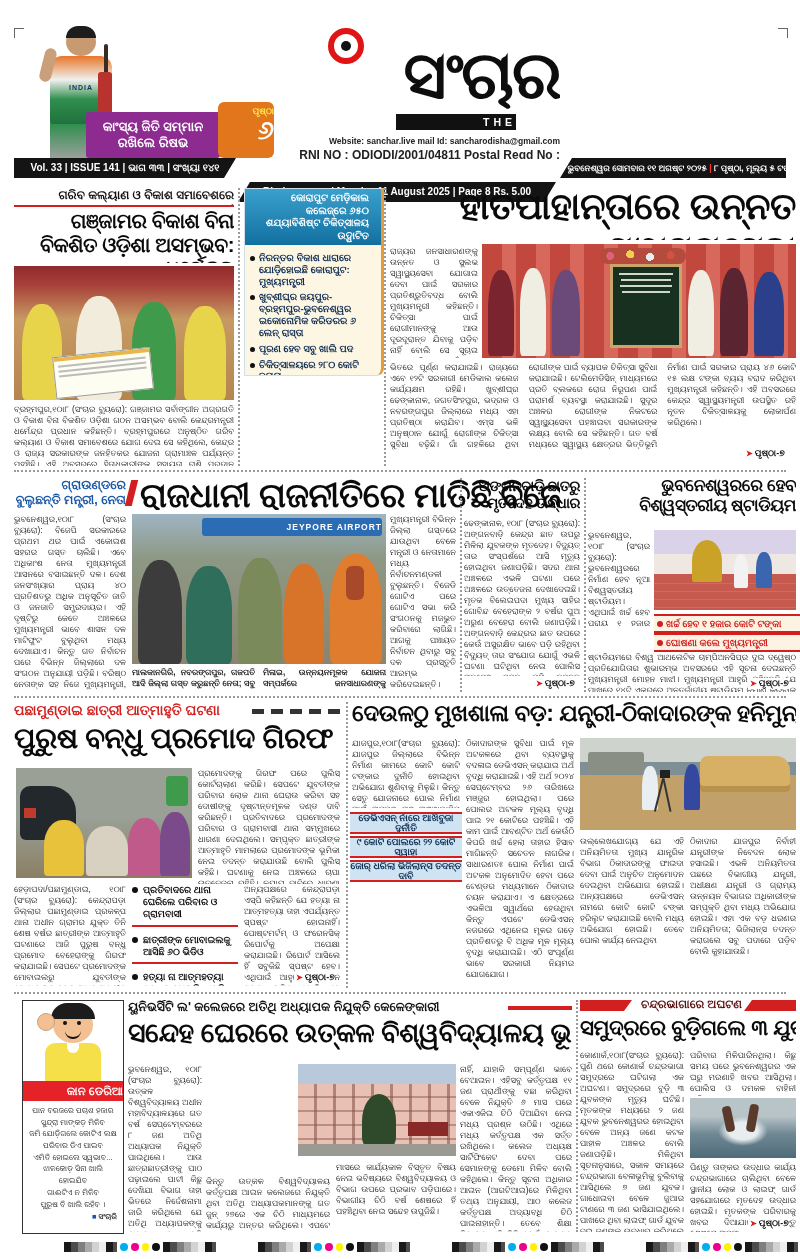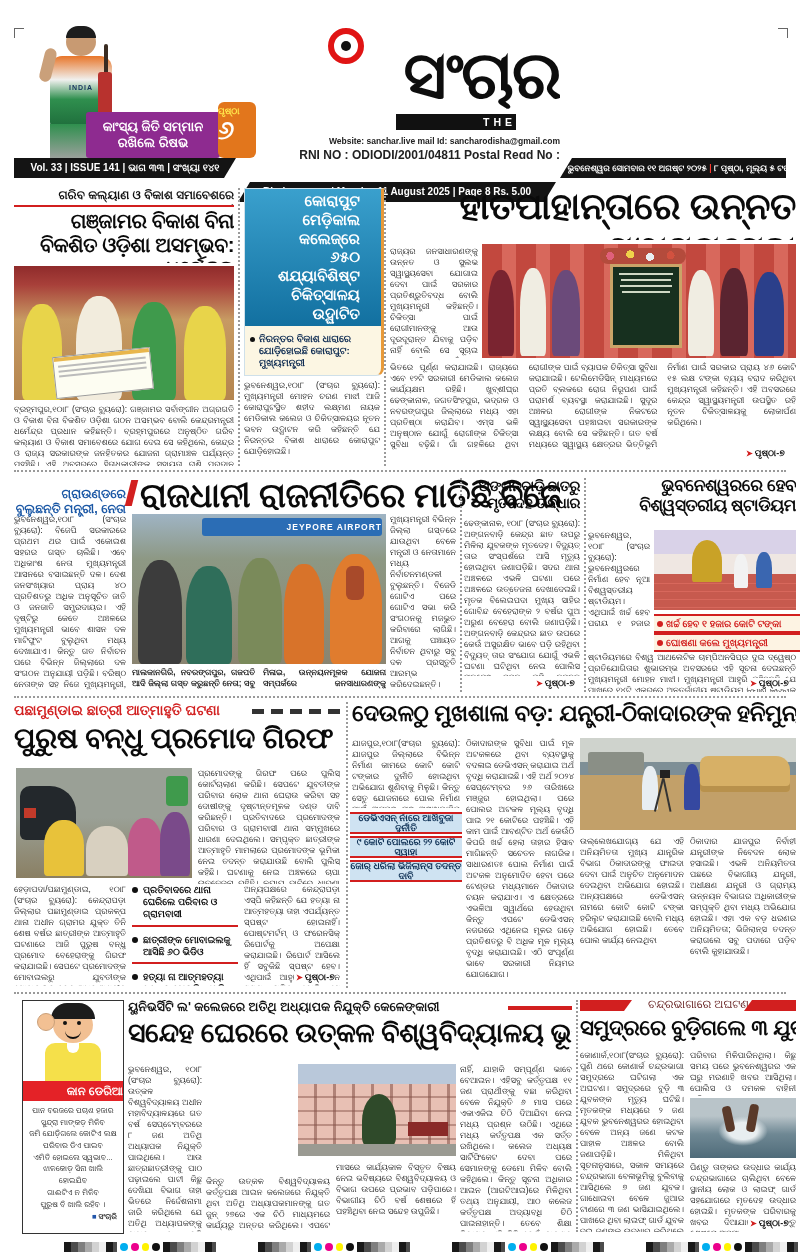--- a/index.html
+++ b/index.html
@@ -43,21 +43,21 @@
       <div style="margin-top:28px;text-align:center;font-size:7px;font-weight:bold;color:#14325c;letter-spacing:1px;">INDIA</div>
     </div>
     <div class="abs" style="left:4px;top:22px;width:12px;height:34px;background:#caa07a;border-radius:6px;transform:rotate(14deg);"></div>
     <div class="abs" style="left:66px;top:18px;width:4px;height:106px;background:#3a2c22;border-radius:2px;"></div>
     <div class="abs" style="left:60px;top:46px;width:14px;height:44px;background:#b8322e;border-radius:3px;"></div>
     <div class="abs" style="left:12px;top:98px;width:62px;height:34px;background:linear-gradient(180deg,#2f8f4e,#9aa09b);"></div>
   </div>
   <div class="abs" style="left:86px;top:112px;width:134px;height:46px;background:#8e2b90;border-radius:3px;display:flex;align-items:center;justify-content:center;">
     <div style="color:#fff;font-weight:bold;font-size:13px;text-align:center;line-height:1.25;">କାଂସ୍ୟ ଜିତି ସମ୍ମାନ ରଖିଲେ ରିଷଭ</div>
   </div>
-  <div class="abs" style="left:218px;top:102px;width:38px;height:56px;background:#e2761c;border-radius:6px;text-align:left;">
+  <div class="abs" style="left:218px;top:102px;width:56px;height:56px;background:#e2761c;border-radius:6px;text-align:right;">
     <div style="color:#ffe84d;font-size:9px;font-weight:bold;margin-top:4px;">ପୃଷ୍ଠା</div>
     <div style="color:#fff;font-size:26px;font-weight:bold;line-height:1;">୬</div>
   </div>
 
   <div class="abs ctr" style="left:240px;top:28px;width:320px;height:94px;font-size:66px;font-weight:900;color:#0d0d0d;letter-spacing:-2px;line-height:94px;">ସଂଚାର</div>
   <div class="abs" style="left:328px;top:28px;width:24px;height:24px;border:6px solid #e01414;border-radius:50%;background:#fff;">
     <div style="width:10px;height:10px;background:#111;border-radius:50%;margin:7px auto;"></div>
   </div>
   <div class="abs ctr" style="left:396px;top:114px;width:120px;height:16px;background:#111;color:#fff;font-size:10.5px;font-weight:bold;letter-spacing:4px;line-height:16px;">THE SANCHAR</div>
   <div class="abs ctr" style="left:250px;top:136px;width:310px;height:11px;font-size:8.5px;font-weight:bold;color:#222;">Website: sanchar.live    mail Id: sancharodisha@gmail.com</div>
@@ -84,21 +84,21 @@
       <div style="margin:4px 4px 0;height:2px;background:#bbb;"></div>
       <div style="margin:3px 4px 0;height:2px;background:#bbb;"></div>
       <div style="margin:3px 4px 0;height:2px;background:#bbb;"></div>
     </div>
   </div>
   <div class="abs bt" style="left:14px;top:404px;width:220px;height:62px;">ବ୍ରହ୍ମପୁର,୧୦ା୮ (ସଂଚାର ବ୍ୟୁରୋ): ଗଞ୍ଜାମର ସର୍ବାଙ୍ଗୀନ ଅଗ୍ରଗତି ଓ ବିକାଶ ବିନା ବିକଶିତ ଓଡ଼ିଶା ଗଠନ ଅସମ୍ଭବ ବୋଲି କେନ୍ଦ୍ରମନ୍ତ୍ରୀ ଧର୍ମେନ୍ଦ୍ର ପ୍ରଧାନ କହିଛନ୍ତି। ବ୍ରହ୍ମପୁରରେ ଅନୁଷ୍ଠିତ ଗରିବ କଲ୍ୟାଣ ଓ ବିକାଶ ସମାବେଶରେ ଯୋଗ ଦେଇ ସେ କହିଥିଲେ, କେନ୍ଦ୍ର ଓ ରାଜ୍ୟ ସରକାରଙ୍କ ଜନହିତକର ଯୋଜନା ଗ୍ରାମାଞ୍ଚଳ ପର୍ଯ୍ୟନ୍ତ ପହଞ୍ଚିଛି। ଏହି ଅବସରରେ ହିତାଧିକାରୀଙ୍କୁ ସହାୟତା ରାଶି ପ୍ରଦାନ କରାଯାଇଥିଲା। ସମାବେଶରେ ବହୁ ନେତା, ଜନପ୍ରତିନିଧି ଓ ହଜାର ହଜାର ଲୋକ ଉପସ୍ଥିତ ଥିଲେ।</div>
 
   <div class="abs vdot" style="left:238px;top:188px;height:278px;"></div>
 
   <div class="abs" style="left:244px;top:188px;width:136px;height:186px;background:#fcf6e3;border:1px solid #cfe0ea;border-right:3px solid #e89a3a;border-radius:0 0 8px 0;">
-    <div class="ctr" style="background:linear-gradient(180deg,#3aa0cd,#1270a0);color:#fff;font-weight:bold;font-size:15px;line-height:1.25;padding:3px 21px;">କୋରାପୁଟ ମେଡ଼ିକାଲ କଲେଜ୍‌ରେ ୬୫୦ ଶଯ୍ୟାବିଶିଷ୍ଟ ଚିକିତ୍ସାଳୟ ଉଦ୍ଘାଟିତ</div>
+    <div class="ctr" style="background:linear-gradient(180deg,#3aa0cd,#1270a0);color:#fff;font-weight:bold;font-size:10px;line-height:1.25;padding:3px 12px;">କୋରାପୁଟ ମେଡ଼ିକାଲ କଲେଜ୍‌ରେ ୬୫୦ ଶଯ୍ୟାବିଶିଷ୍ଟ ଚିକିତ୍ସାଳୟ ଉଦ୍ଘାଟିତ</div>
     <div style="padding:3px 5px;">
       <div class="kb">
           <div class="dot"></div>
           <div>ନିରନ୍ତର ବିକାଶ ଧାରାରେ ଯୋଡ଼ିହୋଇଛି କୋରାପୁଟ: ମୁଖ୍ୟମନ୍ତ୍ରୀ</div>
         </div>
       <div class="kb">
           <div class="dot"></div>
           <div>ଖୁବ୍‌ଶୀଘ୍ର ଜୟପୁର-ବ୍ରହ୍ମପୁର-ଭୁବନେଶ୍ୱର ଇକୋନୋମିକ କରିଡରର ୬ ଲେନ୍ ରାସ୍ତା</div>
         </div>
       <div class="kb">
@@ -107,21 +107,20 @@
         </div>
       <div class="kb">
           <div class="dot"></div>
           <div>ଚିକିତ୍ସାଳୟରେ ୨୮୦ କୋଟି ବ୍ୟୟ</div>
         </div>
       <div class="kb">
           <div>ହଇରାଣ ହେବେନି କୋରାପୁଟବାସୀ</div>
         </div>
     </div>
   </div>
-  <div class="abs bt" style="left:244px;top:380px;width:136px;height:86px;">ଭୁବନେଶ୍ୱର,୧୦ା୮ (ସଂଚାର ବ୍ୟୁରୋ): ମୁଖ୍ୟମନ୍ତ୍ରୀ ମୋହନ ଚରଣ ମାଝୀ ଆଜି କୋରାପୁଟସ୍ଥିତ ଶହୀଦ ଲକ୍ଷ୍ମଣ ନାୟକ ମେଡିକାଲ କଲେଜ ଓ ଚିକିତ୍ସାଳୟର ନୂତନ ଭବନ ଉଦ୍ଘାଟନ କରି କହିଛନ୍ତି ଯେ ନିରନ୍ତର ବିକାଶ ଧାରାରେ କୋରାପୁଟ ଯୋଡ଼ିହୋଇଛି।</div>
 
   <div class="abs vdot" style="left:384px;top:188px;height:278px;"></div>
 
   <div class="abs ctr hl" style="left:390px;top:186px;width:406px;height:54px;font-size:37px;">ହାତପାହାନ୍ତାରେ ଉନ୍ନତ ସ୍ୱାସ୍ଥ୍ୟସେବା</div>
   <div class="abs bt" style="left:390px;top:246px;width:88px;height:112px;">ରାଜ୍ୟର ଜନସାଧାରଣଙ୍କୁ ଉନ୍ନତ ଓ ସୁଲଭ ସ୍ୱାସ୍ଥ୍ୟସେବା ଯୋଗାଇ ଦେବା ପାଇଁ ସରକାର ପ୍ରତିଶ୍ରୁତିବଦ୍ଧ ବୋଲି ମୁଖ୍ୟମନ୍ତ୍ରୀ କହିଛନ୍ତି। ଚିକିତ୍ସା ପାଇଁ ରୋଗୀମାନଙ୍କୁ ଆଉ ଦୂରଦୂରାନ୍ତ ଯିବାକୁ ପଡ଼ିବ ନାହିଁ ବୋଲି ସେ ସୂଚାଇ ଦେଇଛନ୍ତି। ଏଥିପାଇଁ ଆମ ସରକାର ବ୍ୟବସ୍ଥା କରୁଛନ୍ତି।</div>
   <div class="abs photo" style="left:482px;top:244px;width:314px;height:114px;background:repeating-linear-gradient(90deg,#c2483e 0 20px,#d8685c 20px 34px);">
     <div class="abs" style="left:118px;top:4px;width:86px;height:16px;background:radial-gradient(circle at 12% 50%,#e0607a 0 4px,transparent 4px),radial-gradient(circle at 35% 40%,#efd24a 0 4px,transparent 4px),radial-gradient(circle at 58% 55%,#e8eef0 0 4px,transparent 4px),radial-gradient(circle at 82% 45%,#d2513f 0 4px,transparent 4px),#b44b3c;border-radius:8px;"></div>
     <div class="abs" style="left:128px;top:20px;width:66px;height:78px;background:#17301f;border:3px solid #caa468;">
       <div style="margin:6px 6px 0;height:2px;background:#cfd8c4;"></div>
         <div style="margin:4px 8px 0;height:2px;background:#cfd8c4;"></div>
@@ -133,21 +132,21 @@
     <div class="figure" style="left:70px;top:26px;width:28px;height:86px;background:#6b4a7a;"></div>
     <div class="figure" style="left:206px;top:26px;width:26px;height:86px;background:#f0ede2;"></div>
     <div class="figure" style="left:238px;top:24px;width:28px;height:88px;background:#5a2430;"></div>
     <div class="figure" style="left:272px;top:28px;width:30px;height:84px;background:#2b3f8a;"></div>
   </div>
   <div class="abs bt" style="left:390px;top:362px;width:406px;height:98px;columns:3;column-gap:10px;">ଭିତରେ ପୂର୍ଣ୍ଣ କରାଯାଇଛି। ରାଜ୍ୟରେ ଏବେ ୧୨ଟି ସରକାରୀ ମେଡିକାଲ କଲେଜ କାର୍ଯ୍ୟକ୍ଷମ ରହିଛି। ଖୁବ୍‌ଶୀଘ୍ର ଢେଙ୍କାନାଳ, ଜଗତସିଂହପୁର, ଭଦ୍ରକ ଓ ନବରଙ୍ଗପୁର ଜିଲ୍ଲାରେ ମଧ୍ୟ ଏହା ପ୍ରତିଷ୍ଠା କରାଯିବ। ଏମ୍ସ ଭଳି ଅନୁଷ୍ଠାନ ଯୋଗୁଁ ରୋଗୀଙ୍କ ଚିକିତ୍ସା ସୁବିଧା ବଢ଼ିଛି। ଗାଁ ଗହଳିରେ ଥିବା ରୋଗୀଙ୍କ ପାଇଁ ବ୍ୟାପକ ଚିକିତ୍ସା ସୁବିଧା କରାଯାଇଛି। ଟେଲିମେଡିସିନ୍ ମାଧ୍ୟମରେ ପ୍ରତି ବ୍ଲକରେ ରୋଗ ନିରୂପଣ ପାଇଁ ପରାମର୍ଶ ବ୍ୟବସ୍ଥା କରାଯାଇଛି। ସୁଦୂର ଅଞ୍ଚଳର ରୋଗୀଙ୍କ ନିକଟରେ ସ୍ୱାସ୍ଥ୍ୟସେବା ପହଞ୍ଚାଇବା ସରକାରଙ୍କ ଲକ୍ଷ୍ୟ ବୋଲି ସେ କହିଛନ୍ତି। ଗତ ବର୍ଷ ମଧ୍ୟରେ ସ୍ୱାସ୍ଥ୍ୟ କ୍ଷେତ୍ରର ଭିତ୍ତିଭୂମି ନିର୍ମାଣ ପାଇଁ ସରକାର ପ୍ରାୟ ୪୬ କୋଟି ୧୫ ଲକ୍ଷ ଟଙ୍କା ବ୍ୟୟ ବରାଦ କରିଥିବା ମୁଖ୍ୟମନ୍ତ୍ରୀ କହିଛନ୍ତି। ଏହି ଅବସରରେ କେନ୍ଦ୍ର ସ୍ୱାସ୍ଥ୍ୟମନ୍ତ୍ରୀ ଉପସ୍ଥିତ ରହି ନୂତନ ଚିକିତ୍ସାଳୟକୁ ଲୋକାର୍ପଣ କରିଥିଲେ।</div>
   <div class="abs pref" style="left:744px;top:448px;"><span class="ico">➤</span><span>ପୃଷ୍ଠା-୭</span></div>
 
   <div class="abs hdot" style="left:14px;top:470px;width:772px;"></div>
 
-  <div class="abs" style="left:14px;top:478px;width:112px;height:32px;color:#1a57a5;font-weight:bold;font-size:12.5px;text-align:right;line-height:1.2;margin-top:9px;">ଗ୍ରାଉଣ୍ଡରେ ବୁଲୁଛନ୍ତି ମନ୍ତ୍ରୀ, ନେତା</div>
+  <div class="abs" style="left:14px;top:478px;width:112px;height:32px;color:#1a57a5;font-weight:bold;font-size:12.5px;text-align:right;line-height:1.2;">ଗ୍ରାଉଣ୍ଡରେ ବୁଲୁଛନ୍ତି ମନ୍ତ୍ରୀ, ନେତା</div>
   <div class="abs" style="left:128px;top:480px;width:7px;height:26px;background:#d21f1f;transform:skewX(-14deg);"></div>
   <div class="abs hl" style="left:140px;top:476px;width:420px;height:34px;font-size:34px;white-space:nowrap;">ରାଜଧାନୀ ରାଜନୀତିରେ ମାତିଛି ବିଜେଡି</div>
   <div class="abs bt" style="left:14px;top:514px;width:112px;height:178px;">ଭୁବନେଶ୍ୱର,୧୦ା୮ (ସଂଚାର ବ୍ୟୁରୋ): ବିଜେପି ସରକାରରେ ପ୍ରଥମ ଥର ପାଇଁ ଏକୋଇଶ ସହରର ଗସ୍ତ ଚାଲିଛି। ଏବେ ଅଧିକାଂଶ ନେତା ମୁଖ୍ୟମନ୍ତ୍ରୀ ଆସନରେ ବସାଇଛନ୍ତି ଦଳ। ଦେଶ ଜନସଂଖ୍ୟାର ପ୍ରାୟ ୪୦ ପ୍ରତିଶତରୁ ଅଧିକ ଅନୁସୂଚିତ ଜାତି ଓ ଜନଜାତି ସମ୍ପ୍ରଦାୟର। ଏହି ଦୃଷ୍ଟିରୁ କେତେ ଅଞ୍ଚଳରେ ମୁଖ୍ୟମନ୍ତ୍ରୀ ଭାବେ ଶାସନ ଦଳ ମାଟିଫୁଟ ବୁଲୁଥିବା ମଧ୍ୟ ଦେଖାଯାଏ। କିନ୍ତୁ ଗତ ନିର୍ବାଚନ ପରେ ବିଭିନ୍ନ ଜିଲ୍ଲାରେ ଦଳ ସଂଗଠନ ଅନୁଯାୟୀ ପଡ଼ିଛି। ବରିଷ୍ଠ ନେତାଙ୍କ ସହ ନିଜେ ମୁଖ୍ୟମନ୍ତ୍ରୀ, ଉପମୁଖ୍ୟମନ୍ତ୍ରୀ ଓ କେନ୍ଦ୍ରମନ୍ତ୍ରୀ କୋରାପୁଟଠାରୁ ଆମ୍ବେ କରି ଗସ୍ତ କରୁଛନ୍ତି।</div>
   <div class="abs photo" style="left:132px;top:514px;width:254px;height:150px;background:linear-gradient(180deg,#9fb4c4 0%,#8d9884 30%,#8a8470 100%);">
     <div class="abs ctr" style="left:70px;top:4px;width:180px;height:18px;background:#2b6db5;color:#fff;font-size:8.5px;font-weight:bold;letter-spacing:1px;line-height:18px;border-radius:3px;">JEYPORE AIRPORT</div>
     <div class="figure" style="left:6px;top:46px;width:44px;height:104px;background:#3c3c3c;"></div>
     <div class="figure" style="left:54px;top:52px;width:46px;height:98px;background:#2f6e5a;"></div>
     <div class="figure" style="left:106px;top:44px;width:44px;height:106px;background:#7a8a5a;"></div>
     <div class="figure" style="left:152px;top:50px;width:40px;height:100px;background:#d8732a;"></div>
     <div class="figure" style="left:198px;top:40px;width:52px;height:110px;background:#e07c2e;"></div>
@@ -275,21 +274,21 @@
     <div class="abs" style="left:0;top:80px;width:158px;height:12px;background:#9a9a92;"></div>
   </div>
   <div class="abs bt" style="left:206px;top:1176px;width:124px;height:56px;">କିନ୍ତୁ ଉତ୍କଳ ବିଶ୍ୱବିଦ୍ୟାଳୟ କର୍ତ୍ତୃପକ୍ଷ ଆଇନ କଲେଜରେ ନିଯୁକ୍ତି ଥିବା ଅତିଥି ଅଧ୍ୟାପକମାନଙ୍କୁ ଗତ ଜୁନ୍ ୨୭ରେ ଏକ ଚିଠି ମାଧ୍ୟମରେ କାର୍ଯ୍ୟରୁ ଅନ୍ତର କରିଥିଲେ। ଏପଟେ ମେ' ମାସରେ ବୃତ୍ତି ଅନୁଯାୟୀ ଦରମା ନ ଦେବା ବିଶ୍ୱବିଦ୍ୟାଳୟ କର୍ତ୍ତୃପକ୍ଷଙ୍କୁ ଅଣଓ</div>
   <div class="abs bt" style="left:336px;top:1162px;width:120px;height:70px;">ମାସରେ କାର୍ଯ୍ୟକାଳ ବିସ୍ତୃତ ବିଷୟ ନେଇ ଭବିଷ୍ୟରେ ବିଶ୍ୱବିଦ୍ୟାଳୟ ଓ ବିଭାଗ ଉପରେ ପ୍ରଭାବ ପଡ଼ିପାରେ। ବିଭାଗୀୟ ଚିଠି ବର୍ଷ ଶେଷରେ ହିଁ ପହଞ୍ଚିଥିବା ନେଇ ସନ୍ଦେହ ଉପୁଜିଛି।</div>
   <div class="abs bt" style="left:460px;top:1064px;width:112px;height:168px;">ନାହିଁ, ଯାହାକି ସମ୍ପୂର୍ଣ୍ଣ ଭାବେ ବେଆଇନ। ଏହିସବୁ କର୍ତ୍ତୃପକ୍ଷ ୧୧ ଜଣ ପ୍ରାର୍ଥୀଙ୍କୁ ବଛା କରିଥିବା ବେଳେ ନିଯୁକ୍ତି ୬ ମାସ ପରେ ଏକାଏକିଇ ଚିଠି ଦିଆଯିବା ନେଇ ମଧ୍ୟ ପ୍ରଶ୍ନ ଉଠିଛି। ଏଥିରେ ମଧ୍ୟ କର୍ତ୍ତୃପକ୍ଷ ଏକ ସର୍ତ୍ତ ରଖିଥିଲେ। କଲେଜ ଅଧ୍ୟକ୍ଷ ସାର୍ଟିଫିକେଟ ଦେବା ପରେ ସେମାନଙ୍କୁ ଡେମୋ ମିଳିବ ବୋଲି କହିଥିଲେ। କିନ୍ତୁ ସୂଚନା ଅଧିକାର ଆଇନ (ଆରଟିଆଇ)ରେ ମିଳିଥିବା ତଥ୍ୟ ଅନୁଯାୟୀ, ଆଠ କଲେଜ କର୍ତ୍ତୃପକ୍ଷ ଅଦ୍ୟାବଧି ଚିଠି ପାଇନାହାନ୍ତି। ତେବେ ଶିକ୍ଷା ବିଭାଗର ଏହି ଚିଠି କେଉଁ କାରଣରୁ ଦୁଇ ମାସ ପରେ ବି</div>
 
   <div class="abs vdot" style="left:576px;top:1000px;height:232px;"></div>
 
   <div class="abs" style="left:580px;top:998px;width:216px;height:15px;">
     <div style="position:absolute;left:0;top:2px;width:52px;height:11px;background:#d21f1f;clip-path:polygon(0 0,100% 0,calc(100% - 8px) 100%,0 100%);"></div>
-    <div class="ctr" style="position:absolute;left:61px;top:0;width:108px;font-size:11.5px;font-weight:normal;color:#5a0f0f;">ଚନ୍ଦ୍ରଭାଗାରେ ଅଘଟଣ</div>
+    <div class="ctr" style="position:absolute;left:54px;top:0;width:108px;font-size:11.5px;font-weight:bold;color:#5a0f0f;">ଚନ୍ଦ୍ରଭାଗାରେ ଅଘଟଣ</div>
     <div style="position:absolute;right:0;top:2px;width:52px;height:11px;background:#d21f1f;clip-path:polygon(8px 0,100% 0,100% 100%,0 100%);"></div>
   </div>
   <div class="abs ctr hl" style="left:580px;top:1016px;width:216px;height:30px;font-size:21.5px;white-space:nowrap;">ସମୁଦ୍ରରେ ବୁଡ଼ିଗଲେ ୩ ଯୁବକ</div>
   <div class="abs bt" style="left:580px;top:1050px;width:104px;height:182px;">କୋଣାର୍କ,୧୦ା୮(ସଂଚାର ବ୍ୟୁରୋ): ପୁଣି ଥରେ କୋଣାର୍କ ଚନ୍ଦ୍ରଭାଗା ସମୁଦ୍ରରେ ଘଟିଗଲା ଏକ ଅଘଟଣ। ସମୁଦ୍ରରେ ବୁଡ଼ି ୩ ଯୁବକଙ୍କ ମୃତ୍ୟୁ ଘଟିଛି। ମୃତକଙ୍କ ମଧ୍ୟରେ ୨ ଜଣ ଯୁବକ ଭୁବନେଶ୍ୱରର ହୋଇଥିବା ବେଳେ ଅନ୍ୟ ଜଣେ କଟକ ପାହାଳ ଅଞ୍ଚଳର ବୋଲି ଜଣାପଡ଼ିଛି। ମିଳିଥିବା ସୂଚନାନୁସାରେ, ସକାଳ ସମୟରେ ଚନ୍ଦ୍ରଭାଗା ବେଳାଭୂମିକୁ ବୁଲିବାକୁ ଆସିଥିଲେ ୭ ଜଣ ଯୁବକ। ଗାଧୋଇବା ବେଳେ ଜୁଆର ଟାଣରେ ୩ ଜଣ ଭାସିଯାଇଥିଲେ। ପାଖରେ ଥିବା ଲାଇଫ୍ ଗାର୍ଡ ଯୁବକ ଦୁଇ ଜଣଙ୍କୁ ଉଦ୍ଧାର କରିଥିଲେ ହେଁ ଅନ୍ୟ ତିନି ଜଣଙ୍କ</div>
   <div class="abs bt" style="left:690px;top:1050px;width:106px;height:46px;">ପରିବାର ମିଳିପାରିନଥିଲା। କିଛୁ ସମୟ ପରେ ଭୁବନେଶ୍ୱରର ଏକ ଘରୁ ମରଣାହି ଖବର ଆସିଥିଲା। ପୋଲିସ ଓ ଦମକଳ ବାହିନୀ ଅଭିଯାନ ଚଳାଇ ଅଧିକାରୀଙ୍କୁ ଖବର ଦିଆଯାଇଥିଲା।</div>
   <div class="abs photo" style="left:690px;top:1098px;width:106px;height:60px;background:linear-gradient(180deg,#b9c4c9 0 30%,#6f8894 60%,#4f6b79 100%);">
     <div class="abs" style="left:28px;top:18px;width:50px;height:30px;background:radial-gradient(ellipse at center,#e8eef0 0 40%,transparent 70%);"></div>
     <div class="abs" style="left:34px;top:8px;width:9px;height:26px;background:#5a3a2a;border-radius:4px;transform:rotate(-12deg);"></div>
     <div class="abs" style="left:58px;top:6px;width:9px;height:28px;background:#5a3a2a;border-radius:4px;transform:rotate(10deg);"></div>
   </div>

